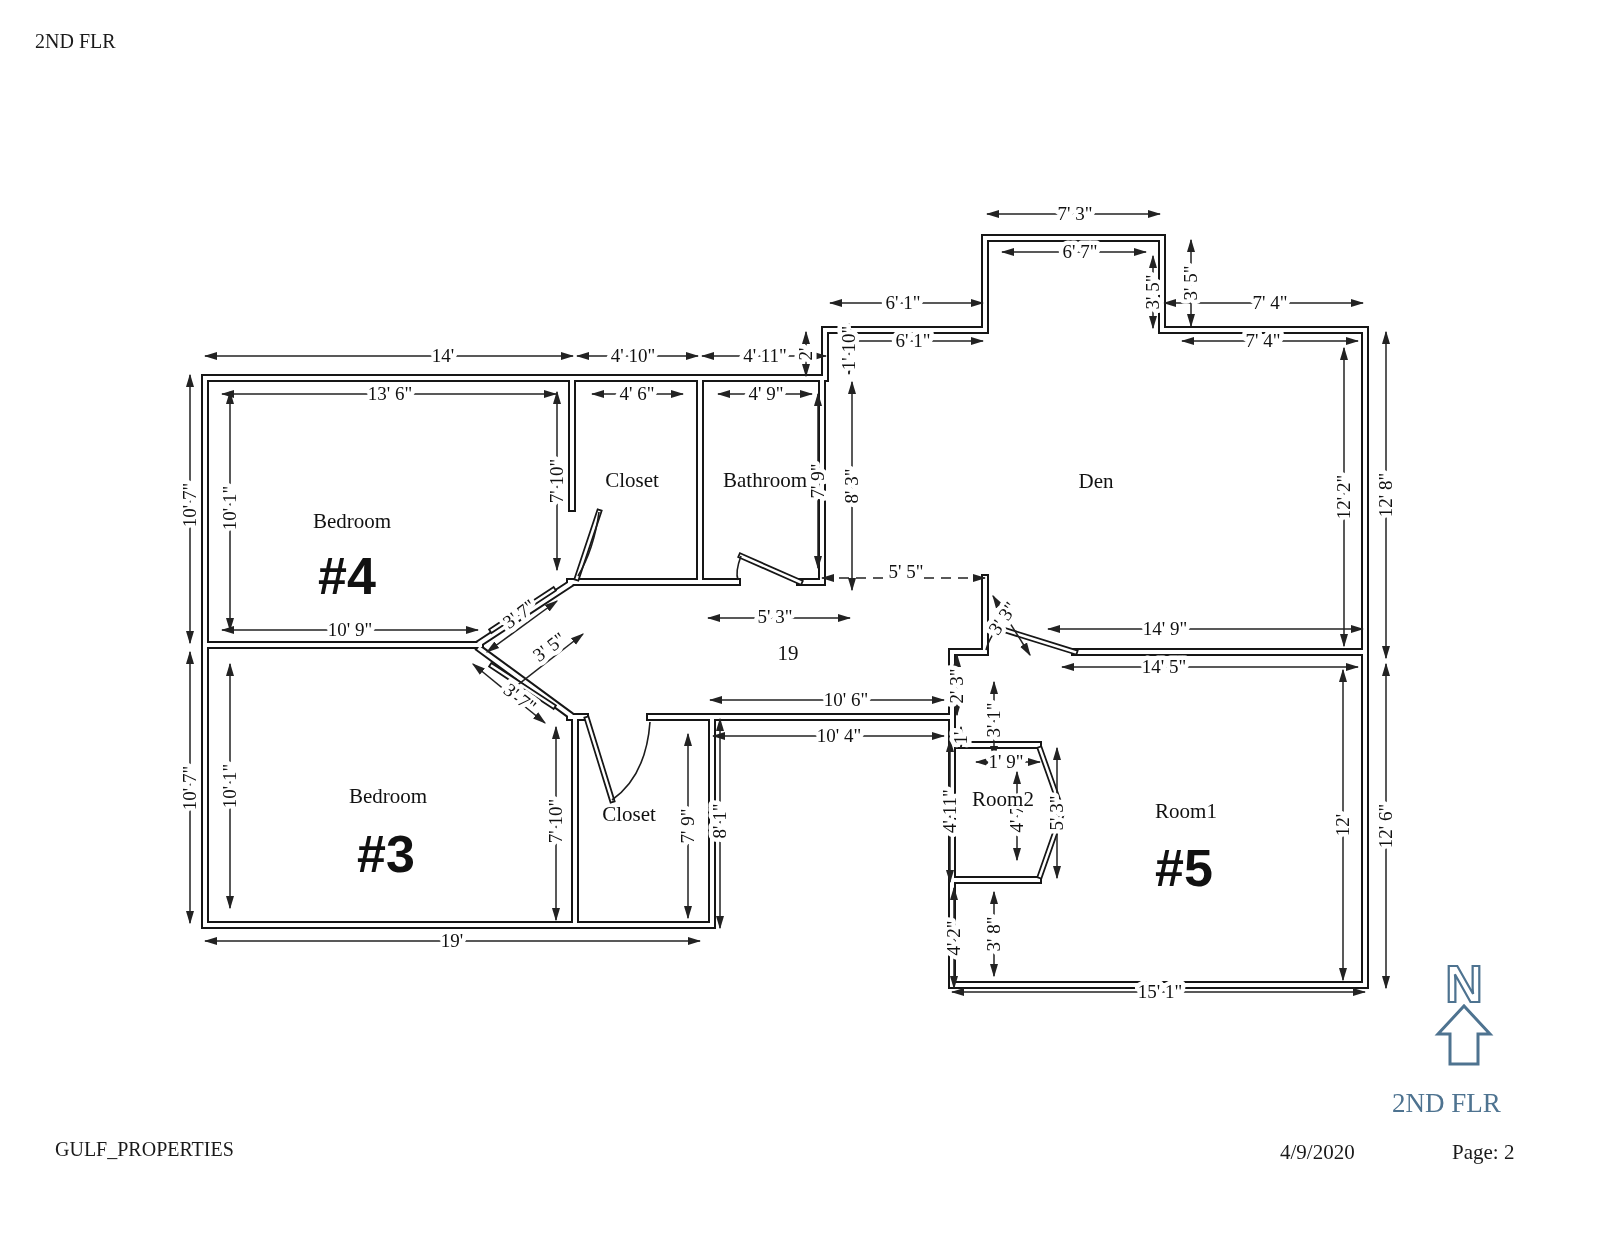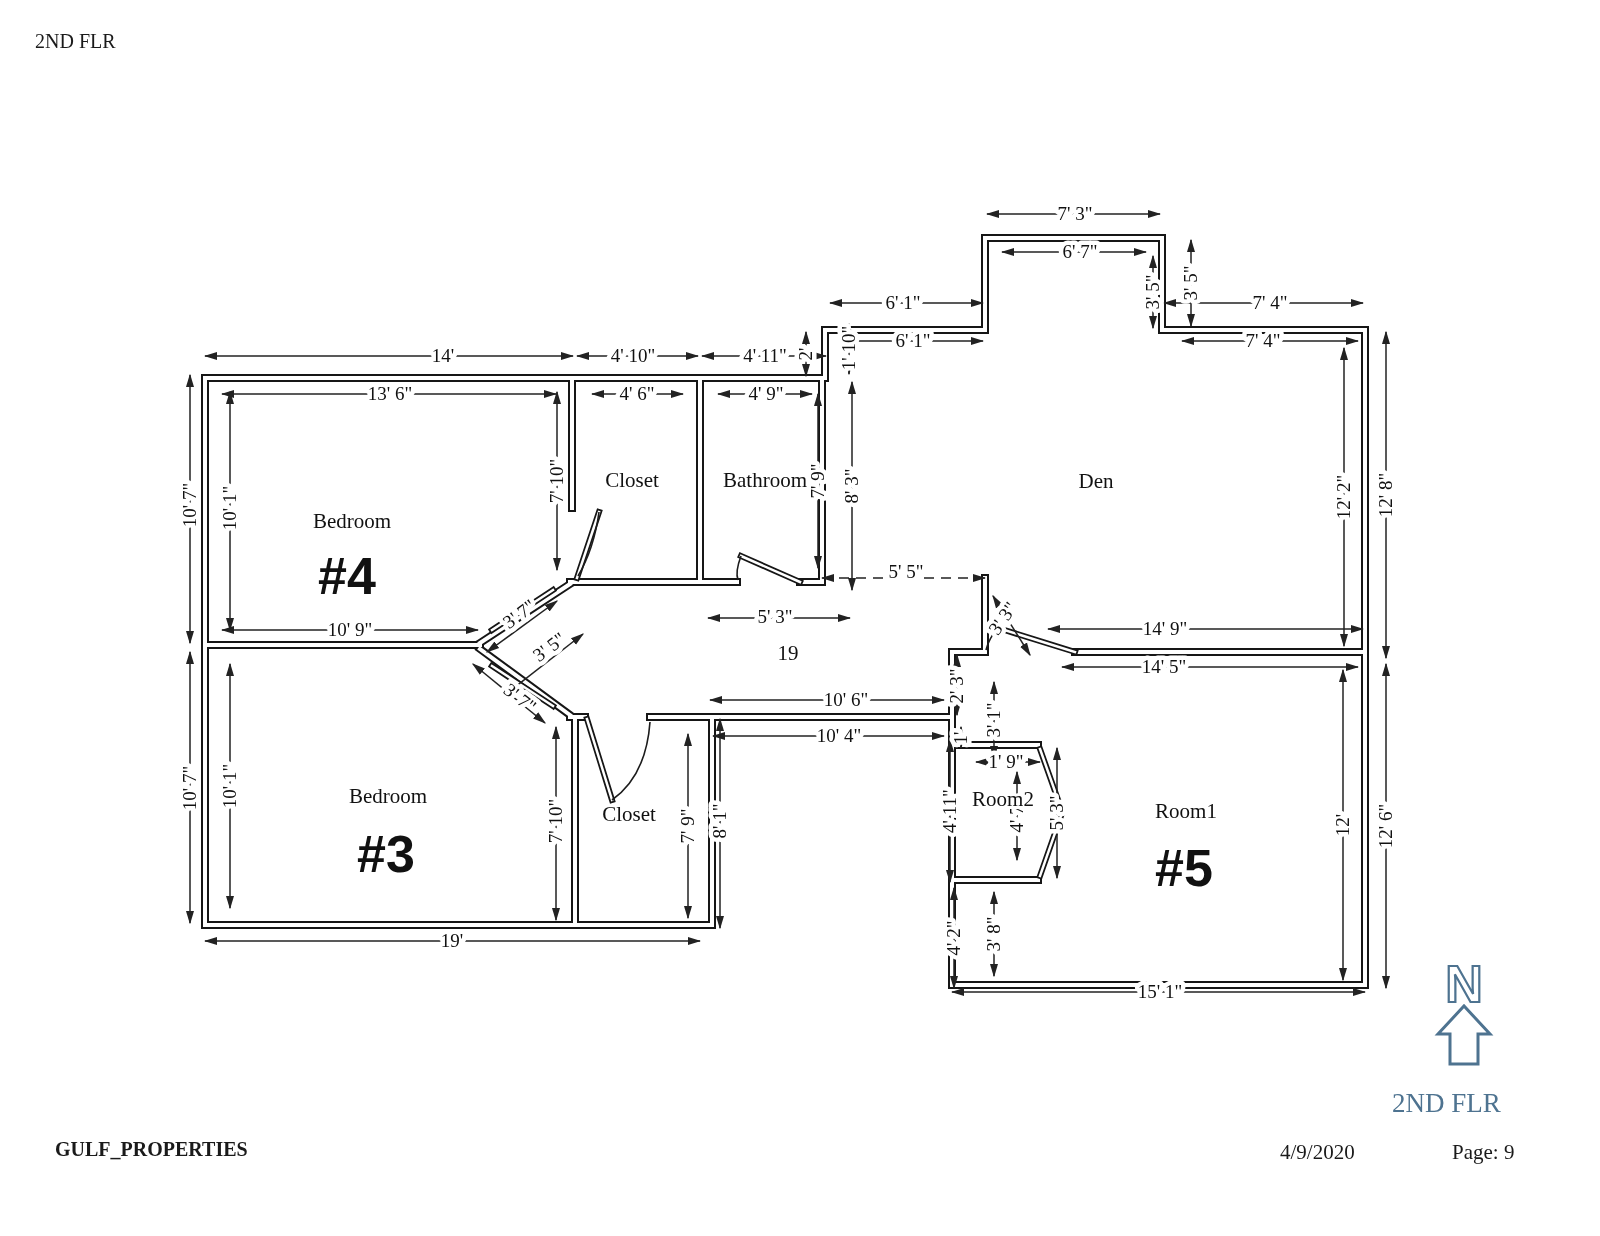--- a/index.html
+++ b/index.html
@@ -13,21 +13,21 @@
   .arc{fill:none;stroke:#1c1c1c;stroke-width:1.6;}
   .dimline{stroke:#222222;stroke-width:1.5;fill:none;}
   .dashed{stroke-dasharray:10 7;}
   .dim{font:19px "Liberation Serif","DejaVu Serif",serif;fill:#111111;text-anchor:middle;
        paint-order:stroke;stroke:#ffffff;stroke-width:9;stroke-linejoin:round;}
   .room{font:21px "Liberation Serif","DejaVu Serif",serif;fill:#111111;text-anchor:middle;
         paint-order:stroke;stroke:#ffffff;stroke-width:6;stroke-linejoin:round;}
   .roomnum{font:bold 52px "Liberation Sans","DejaVu Sans",sans-serif;fill:#111111;text-anchor:middle;}
   .corner-text{position:absolute;color:#1a1a1a;}
   #top-title{left:35px;top:30px;font-size:20px;}
-  #footer-company{left:55px;top:1138px;font-size:20px;font-weight:bold;}
+  #footer-company{left:55px;top:1138px;font-size:20px;}
   #footer-date{left:1280px;top:1140px;font-size:21px;}
   #footer-page{left:1452px;top:1140px;font-size:21px;}
   #compass-label{left:1392px;top:1088px;font-size:27px;color:#4e7390;}
   .compass-n{font:bold 52px "Liberation Sans","DejaVu Sans",sans-serif;fill:none;
              stroke:#4e7390;stroke-width:2.2;text-anchor:middle;}
   .compass-arrow{fill:none;stroke:#4e7390;stroke-width:3;stroke-linejoin:miter;}
 </style>
 </head>
 <body>
 
@@ -194,14 +194,14 @@
 
     <g>
       <text class="compass-n" x="1464" y="1002">N</text>
       <path class="compass-arrow" d="M1450,1064 V1034 H1438 L1464,1006 L1490,1034 H1478 V1064 Z"></path>
     </g>
   </svg>
 
   <span id="compass-label" class="corner-text">2ND FLR</span>
   <span id="footer-company" class="corner-text">GULF_PROPERTIES</span>
   <span id="footer-date" class="corner-text">4/9/2020</span>
-  <span id="footer-page" class="corner-text">Page: 9</span>
+  <span id="footer-page" class="corner-text">Page: 2</span>
 </div>
 
 </body></html>

